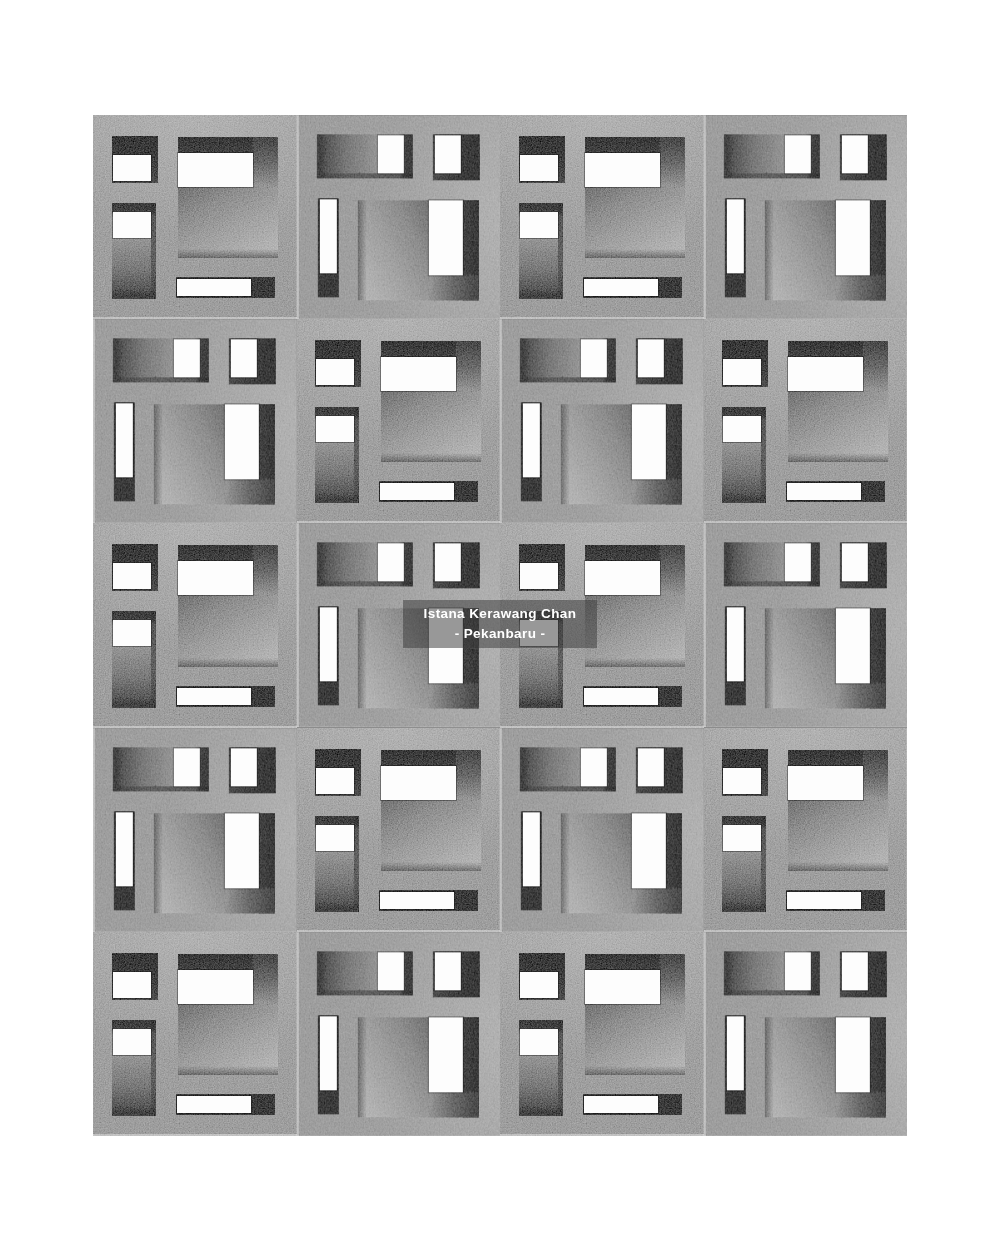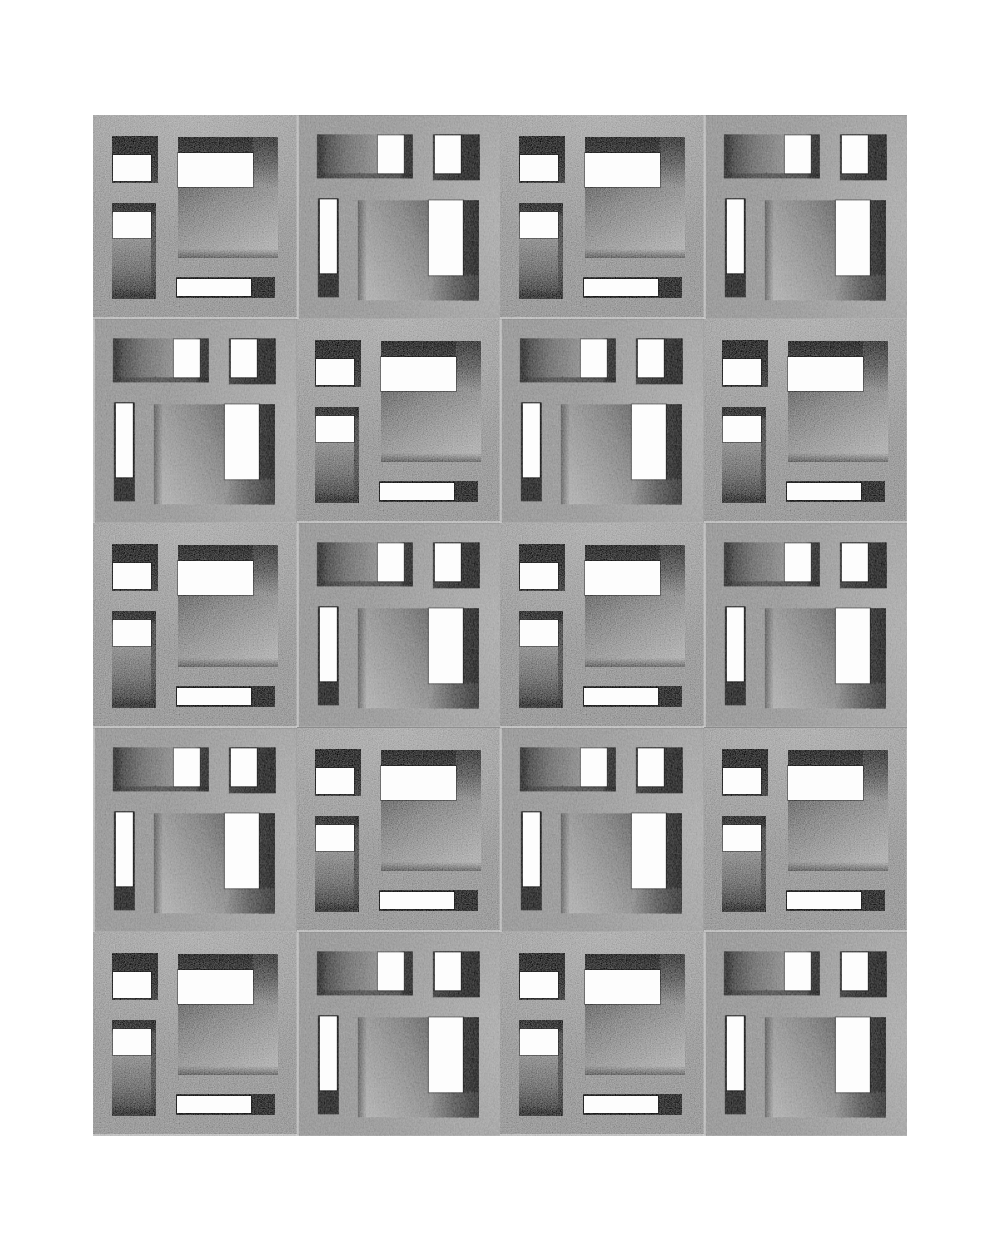--- a/index.html
+++ b/index.html
@@ -523,14 +523,18 @@
           <div class="hole hole-b" style="left: 40.6863%; top: 79.4118%; width: 48.5294%; height: 10.2941%;">
             <div class="white" style="left: 1.0101%; top: 9.52381%; width: 74.7475%; height: 80.9524%;"></div>
           </div>
           <svg class="grain" width="100%" height="100%" preserveAspectRatio="none">
             <rect x="0" y="0" width="100%" height="100%" filter="url(#grainf)"></rect>
           </svg>
         </div>
       </div>
     </div>
 
+  <div class="caption" style="left: 403px; top: 600px; width: 194px; height: 48px; background: rgba(60, 60, 60, 0.52); color: rgb(255, 255, 255);">
+    <div class="l1">Istana Kerawang Chan</div>
+    <div class="l2">- Pekanbaru -</div>
+  </div>
 
 </div>
 
 </body></html>

